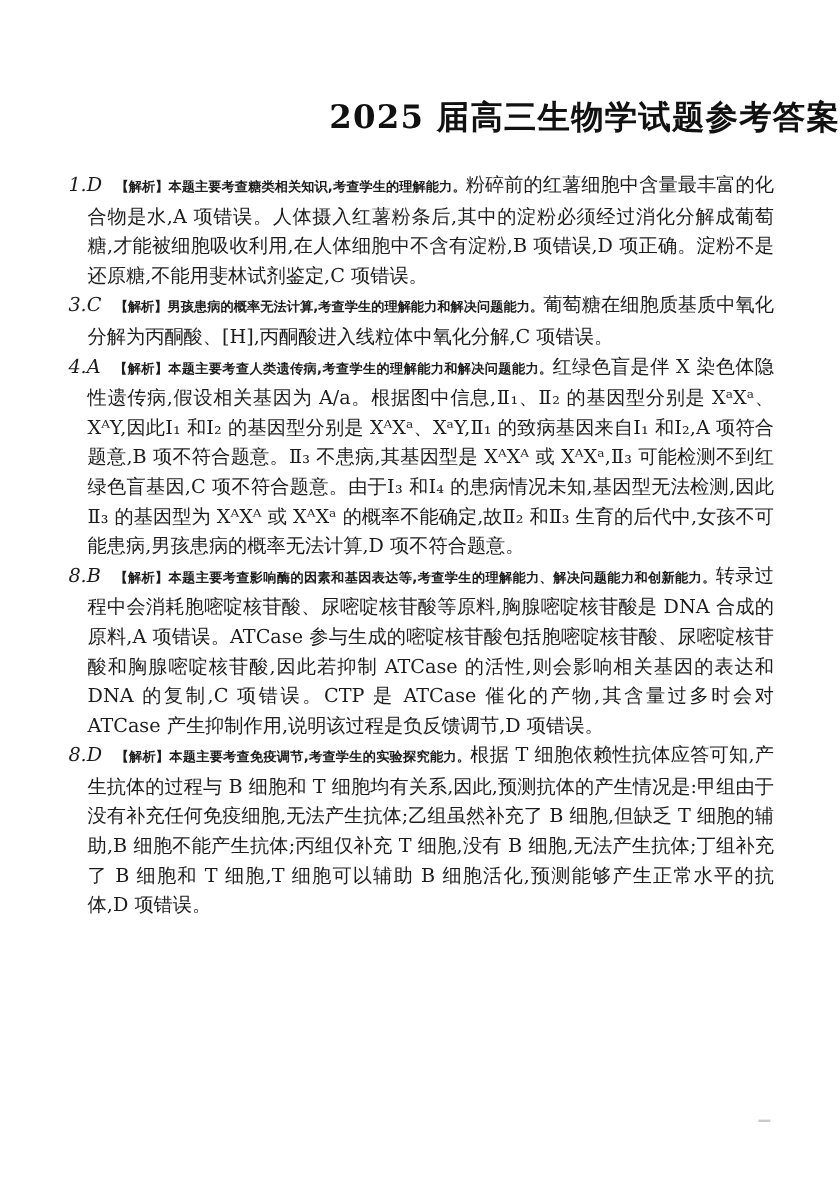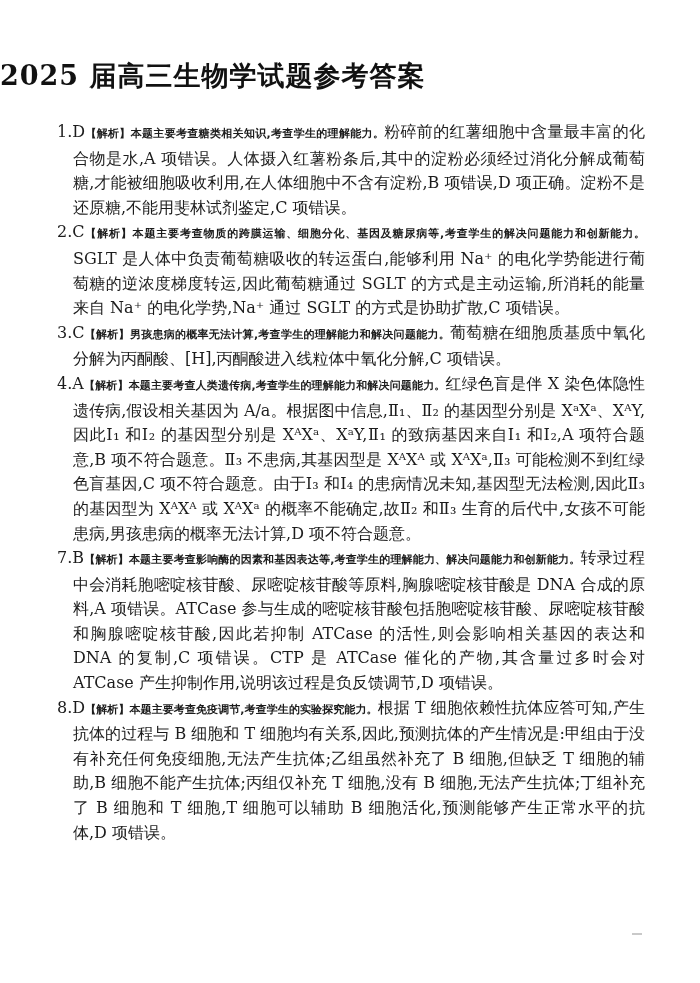--- a/index.html
+++ b/index.html
@@ -8,41 +8,43 @@
     width: 700px;
     height: 983px;
     background: #ffffff;
     color: #1c1c1c;
     font-family: "DejaVu Serif", "Liberation Serif", serif;
     overflow: hidden;
     box-sizing: border-box;
   }
   .title {
     margin: 0;
-    padding-top: 58px;
-    text-align: left;
+    padding-top: 80px;
+    text-align: right;
     font-size: 27px;
     font-weight: 700;
     letter-spacing: 1px;
     color: #111;
   }
   .content {
     margin: 26px 55px 0 57px;
     font-size: 16px;
     line-height: 24.6px;
     text-align: justify;
     text-justify: inter-ideograph;
   }
   p.item {
     margin: 0;
     padding-left: 16px;
     text-indent: -16px;
   }
   .label {
+    margin-right: 11px;
     white-space: nowrap;
+    font-style: italic;
   }
   .lead {
     font-weight: 700;
     font-family: "DejaVu Sans", "Liberation Sans", sans-serif;
     font-size: 11px;
   }
   .margin-mark {
     position: absolute;
     right: 58px;
     bottom: 48px;
@@ -55,28 +57,27 @@
 <body>
 
 <div class="page">
 
   <h1 class="title">2025 届高三生物学试题参考答案</h1>
 
   <div class="content">
 
     <p class="item"><span class="label">1.D</span><span class="lead">【解析】本题主要考查糖类相关知识,考查学生的理解能力。</span><span class="body-text">粉碎前的红薯细胞中含量最丰富的化合物是水,A 项错误。人体摄入红薯粉条后,其中的淀粉必须经过消化分解成葡萄糖,才能被细胞吸收利用,在人体细胞中不含有淀粉,B 项错误,D 项正确。淀粉不是还原糖,不能用斐林试剂鉴定,C 项错误。</span></p>
 
-    <p class="item"><span class="label">2.C</span><span class="lead">【解析】本题主要考查物质的跨膜运输、细胞分化、基因及糖尿病等,考查学生的解决问题能力和创新能力。</span><span class="body-text">SGLT 是人体中负责葡萄糖吸收的转运蛋白,能够利用 Na⁺ 的电化学势能进行葡萄糖的逆浓度梯度转运,因此葡萄糖通过 SGLT 的方式是主动运输,所消耗的能量来自 Na⁺ 的电化学势,Na⁺ 通过 SGLT 的方式是协助扩散,C 项错误。</span></p>
 
     <p class="item"><span class="label">3.C</span><span class="lead">【解析】男孩患病的概率无法计算,考查学生的理解能力和解决问题能力。</span><span class="body-text">葡萄糖在细胞质基质中氧化分解为丙酮酸、[H],丙酮酸进入线粒体中氧化分解,C 项错误。</span></p>
 
     <p class="item"><span class="label">4.A</span><span class="lead">【解析】本题主要考查人类遗传病,考查学生的理解能力和解决问题能力。</span><span class="body-text">红绿色盲是伴 X 染色体隐性遗传病,假设相关基因为 A/a。根据图中信息,Ⅱ₁、Ⅱ₂ 的基因型分别是 XᵃXᵃ、XᴬY,因此Ⅰ₁ 和Ⅰ₂ 的基因型分别是 XᴬXᵃ、XᵃY,Ⅱ₁ 的致病基因来自Ⅰ₁ 和Ⅰ₂,A 项符合题意,B 项不符合题意。Ⅱ₃ 不患病,其基因型是 XᴬXᴬ 或 XᴬXᵃ,Ⅱ₃ 可能检测不到红绿色盲基因,C 项不符合题意。由于Ⅰ₃ 和Ⅰ₄ 的患病情况未知,基因型无法检测,因此Ⅱ₃ 的基因型为 XᴬXᴬ 或 XᴬXᵃ 的概率不能确定,故Ⅱ₂ 和Ⅱ₃ 生育的后代中,女孩不可能患病,男孩患病的概率无法计算,D 项不符合题意。</span></p>
 
 
-    <p class="item"><span class="label">7.B</span><span class="lead">【解析】本题主要考查影响酶的因素和基因表达等,考查学生的理解能力、解决问题能力和创新能力。</span><span class="body-text">转录过程中会消耗胞嘧啶核苷酸、尿嘧啶核苷酸等原料,胸腺嘧啶核苷酸是 DNA 合成的原料,A 项错误。ATCase 参与生成的嘧啶核苷酸包括胞嘧啶核苷酸、尿嘧啶核苷酸和胸腺嘧啶核苷酸,因此若抑制 ATCase 的活性,则会影响相关基因的表达和 DNA 的复制,C 项错误。CTP 是 ATCase 催化的产物,其含量过多时会对 ATCase 产生抑制作用,说明该过程是负反馈调节,D 项错误。</span></p>
+    <p class="item"><span class="label">8.B</span><span class="lead">【解析】本题主要考查影响酶的因素和基因表达等,考查学生的理解能力、解决问题能力和创新能力。</span><span class="body-text">转录过程中会消耗胞嘧啶核苷酸、尿嘧啶核苷酸等原料,胸腺嘧啶核苷酸是 DNA 合成的原料,A 项错误。ATCase 参与生成的嘧啶核苷酸包括胞嘧啶核苷酸、尿嘧啶核苷酸和胸腺嘧啶核苷酸,因此若抑制 ATCase 的活性,则会影响相关基因的表达和 DNA 的复制,C 项错误。CTP 是 ATCase 催化的产物,其含量过多时会对 ATCase 产生抑制作用,说明该过程是负反馈调节,D 项错误。</span></p>
 
 
     <p class="item"><span class="label">8.D</span><span class="lead">【解析】本题主要考查免疫调节,考查学生的实验探究能力。</span><span class="body-text">根据 T 细胞依赖性抗体应答可知,产生抗体的过程与 B 细胞和 T 细胞均有关系,因此,预测抗体的产生情况是:甲组由于没有补充任何免疫细胞,无法产生抗体;乙组虽然补充了 B 细胞,但缺乏 T 细胞的辅助,B 细胞不能产生抗体;丙组仅补充 T 细胞,没有 B 细胞,无法产生抗体;丁组补充了 B 细胞和 T 细胞,T 细胞可以辅助 B 细胞活化,预测能够产生正常水平的抗体,D 项错误。</span></p>
 
   </div>
 
   <div class="margin-mark"></div>
 
 </div>
 

